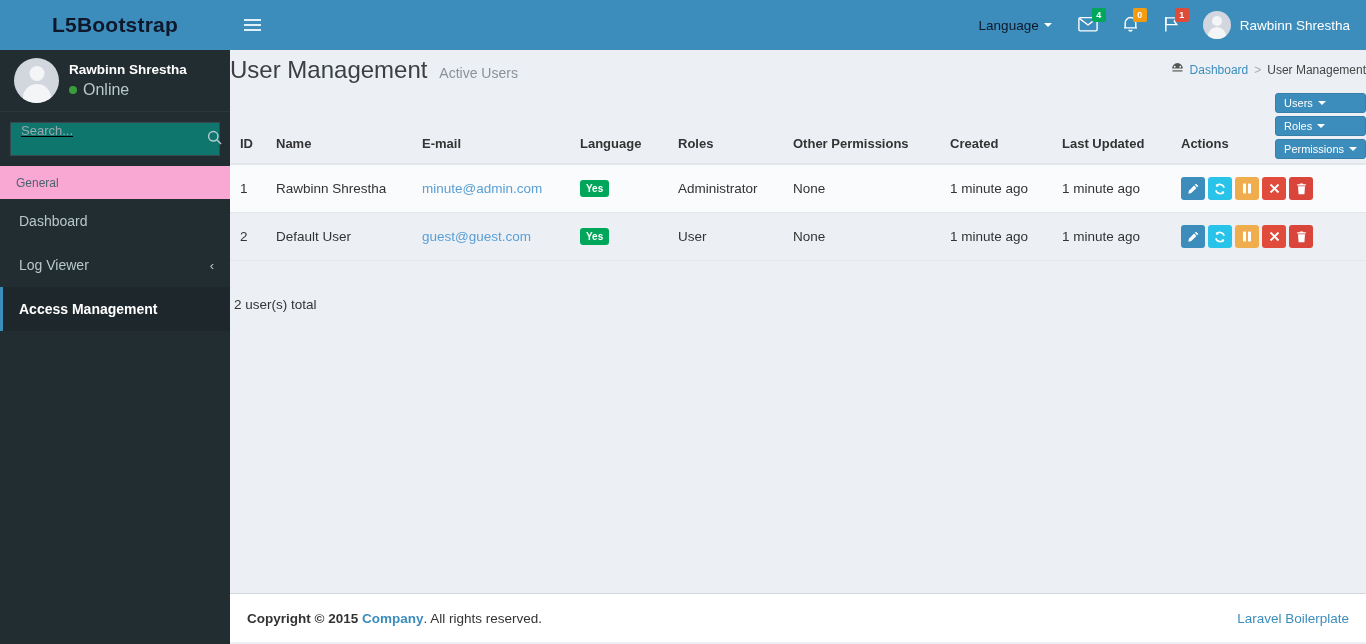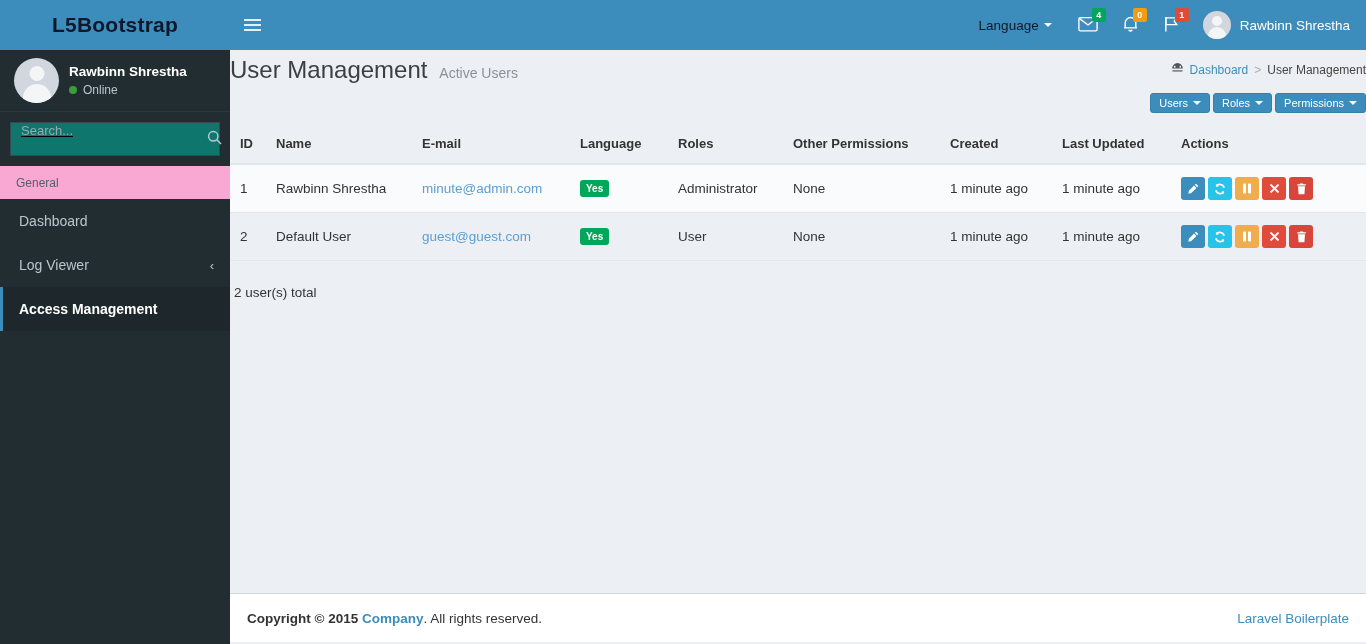--- a/index.html
+++ b/index.html
@@ -46,21 +46,21 @@
     background: #f4f5f7; transform: translateX(-50%);
   }
   .user-info .uname {
     color: #fff; font-size: 13.5px; font-weight: bold; margin-bottom: 4px;
   }
   .user-status { display: flex; align-items: center; gap: 6px; }
   .dot-online {
     width: 8px; height: 8px; border-radius: 50%; background: #3c9c3c;
     display: inline-block;
   }
-  .user-status span.lbl { color: #b8c7ce; font-size: 12px; }
+  .user-status span.lbl { color: #b8c7ce; font-size: 16px; }
 
   .search-wrap { padding: 10px; }
   .search-box {
     display: flex; align-items: flex-start;
     background: #0f766e; height: 34px;
     border: 1px solid #374850;
     text-decoration: underline;
   }
   .search-box input {
     flex: 1; background: transparent; border: none; outline: none;
@@ -169,21 +169,21 @@
   }
   .breadcrumb {
     position: absolute; right: 0; top: 12px;
     font-size: 12px; color: #444;
     display: flex; align-items: center; gap: 6px;
   }
   .breadcrumb a { color: #3c8dbc; text-decoration: none; }
   .breadcrumb .sep { color: #aaa; }
   .btn-group-top {
     position: absolute; right: 0; top: 43px;
-    display: flex; gap: 3px;
+    display: flex; gap: 3px; flex-direction: column;
   }
   .btn-blue {
     background: #3c8dbc; border: 1px solid #367fa9; color: #fff;
     font-size: 11px; padding: 3px 8px; border-radius: 3px; cursor: pointer;
     font-family: "Liberation Sans", sans-serif;
     display: flex; align-items: center;
   }
 
   
   table.users { width: 100%; border-collapse: collapse; }
@@ -216,21 +216,21 @@
     display: flex; align-items: center; justify-content: center;
     cursor: pointer; color: #fff;
   }
   .act-edit { background: #3c8dbc; }
   .act-restore { background: #28c3e8; }
   .act-pause { background: #f0ad4e; }
   .act-deactivate { background: #e04b3b; }
   .act-delete { background: #d9453a; }
   .act-btn svg { display: block; }
   .total-line {
-    margin-top: 24px; font-size: 13.5px; color: #333; padding-left: 4px;
+    margin-top: 36px; font-size: 13.5px; color: #333; padding-left: 4px;
   }
 
   
   .footer {
     position: absolute; left: 230px; top: 593px;
     width: 1136px; height: 49px;
     background: #fff; border-top: 1px solid #d2d6de;
     display: flex; align-items: center; padding: 0 17px;
     font-size: 13.5px; color: #333;
   }

